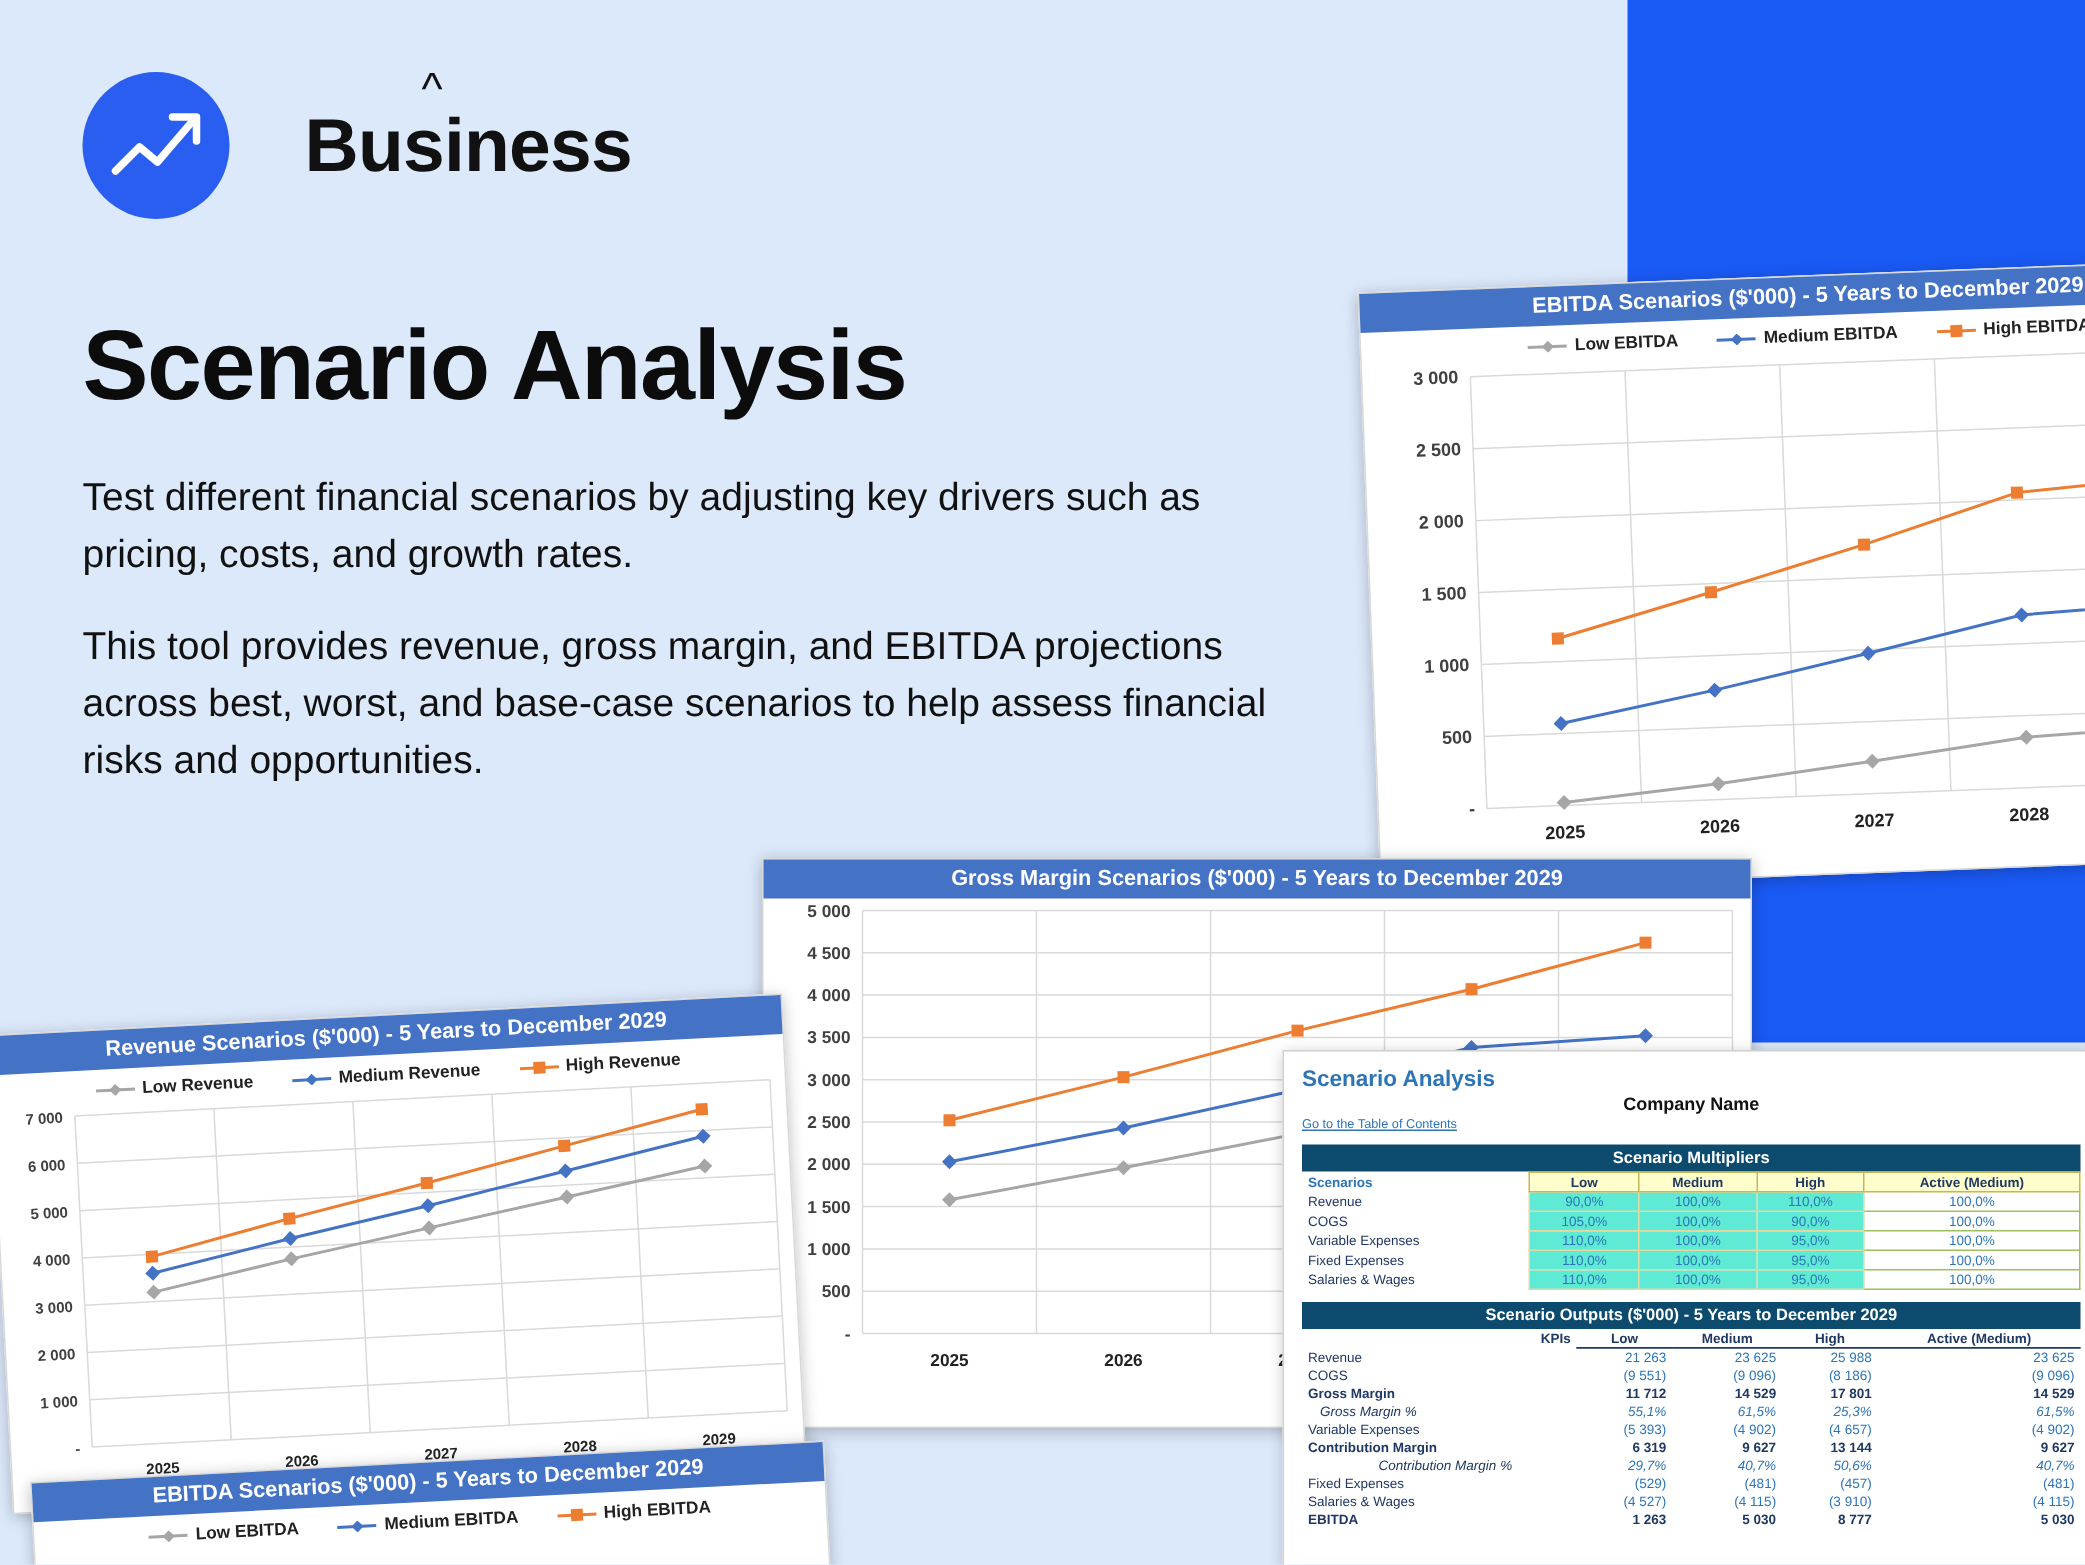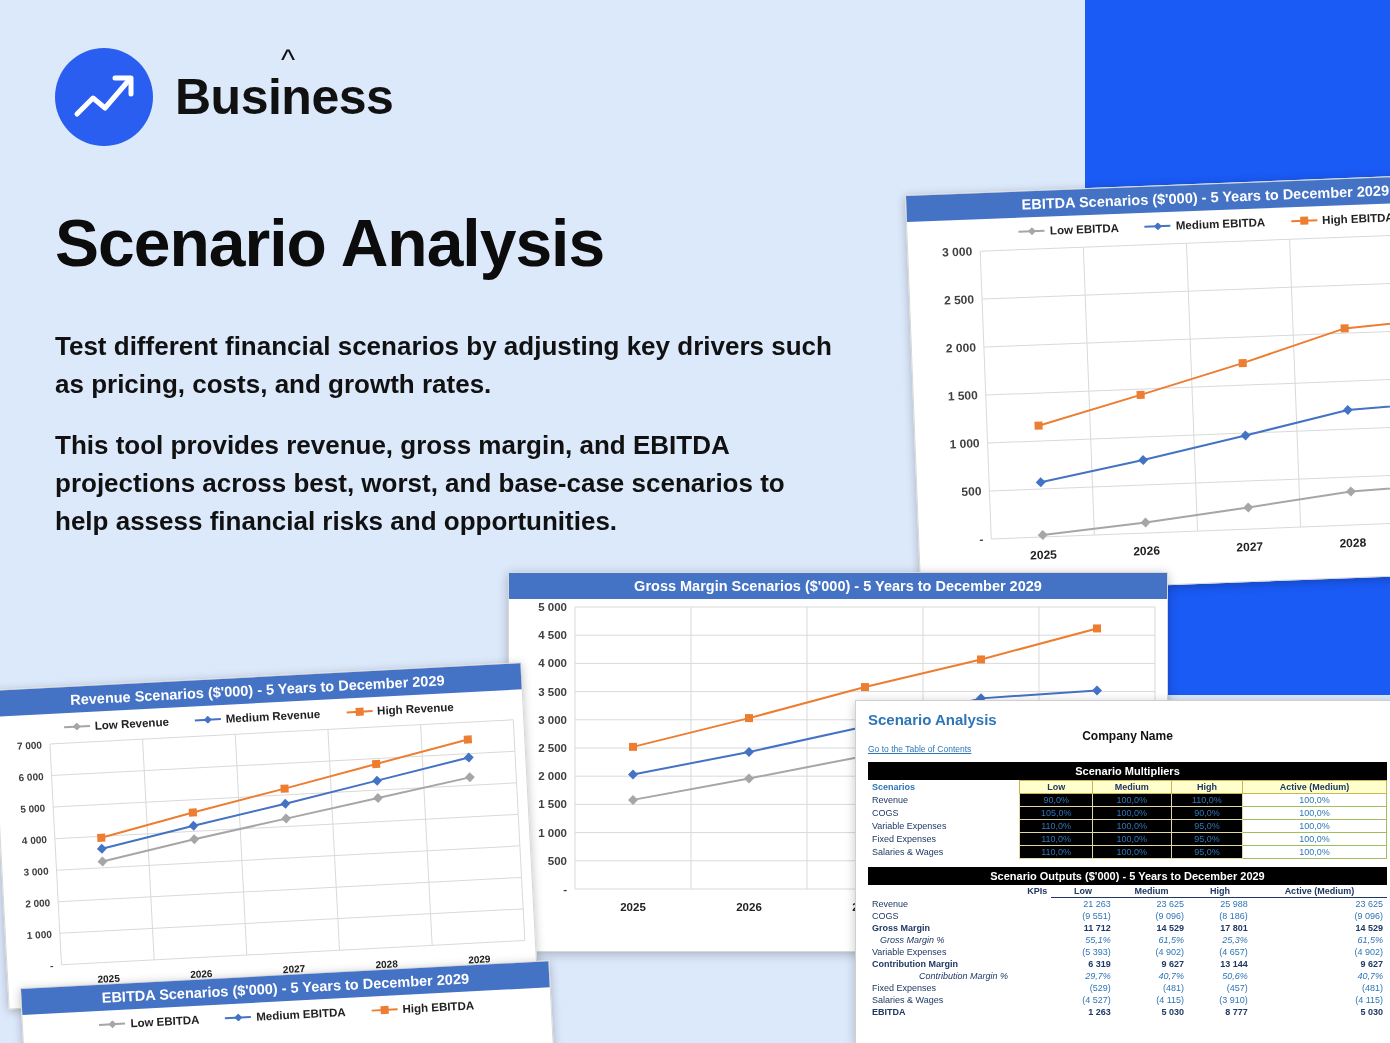--- a/index.html
+++ b/index.html
@@ -17,40 +17,40 @@
   .blue-block-mid {
     position: absolute; right: 0; top: 575px; width: 225px; height: 120px;
     background: #1a5af5;
   }
   .blue-block-bot {
     position: absolute; right: 0; bottom: 0; width: 520px; height: 120px;
     background: #c3d9f7;
   }
 
   
-  .logo-wrap { position: absolute; left: 55px; top: 48px; display: flex; align-items: center; }
+  .logo-wrap { position: absolute; left: 55px; top: 48px; display: flex; align-items: center; gap: 28px; }
   .logo-circle {
     width: 98px; height: 98px; border-radius: 50%;
     background: #2a5ef0; position: relative; overflow: hidden;
   }
   .logo-circle svg { position: absolute; left: 0; top: 0; }
   .logo-text { margin-left: 22px; }
   .logo-l1 { font-size: 50px; font-weight: bold; letter-spacing: -0.5px; color: #111; line-height: 1.0; }
   .logo-l2 { font-size: 40px; font-weight: bold; letter-spacing: 2px; color: #111; line-height: 1.1; }
   .logo-l2 .kit { color: #2a5ef0; letter-spacing: 5px; }
   .logo-hat { position: absolute; left: 281px; top: 43px; font-size: 30px; color: #111; }
 
   
   .headline {
     position: absolute; left: 55px; top: 205px;
     font-size: 66px; font-weight: bold; color: #0c0c0c; letter-spacing: -1px;
   }
   .body-copy {
-    position: absolute; left: 55px; top: 328px; width: 790px;
-    font-size: 26px; line-height: 1.45; color: #111; font-weight: 700;
+    position: absolute; left: 55px; top: 313px; width: 790px;
+    font-size: 26px; line-height: 1.45; color: #111; font-weight: 400;
   }
   .body-copy p { margin-bottom: 24px; }
 
   
   .card {
     position: absolute;
     background: #fff;
     box-shadow: 0 2px 10px rgba(0,0,0,.25);
     border: 1px solid #d8d8d8;
   }
@@ -103,28 +103,28 @@
     position: absolute; left: 855px; top: 700px; width: 545px; height: 345px;
     background: #fff; border: 1px solid #cfcfcf;
     box-shadow: 0 2px 10px rgba(0,0,0,.22);
     font-size: 9.5px; color: #1f3864;
     padding: 10px 12px 0 12px; overflow: hidden;
   }
   #sheet .sa-title { color: #2e75b6; font-size: 15px; font-weight: bold; }
   #sheet .co-name { color: #111; font-size: 12px; font-weight: bold; margin-top: 1px; text-align: center; }
   #sheet .toc-link { color: #2e75b6; font-size: 8.5px; text-decoration: underline; margin-top: 1px; display: inline-block; }
   .band {
-    background: #000000; color: #fff; text-align: center; font-weight: bold;
+    background: #0c4a6e; color: #fff; text-align: center; font-weight: bold;
     font-size: 11px; padding: 3px 0; margin-top: 8px;
   }
   table.grid { width: 100%; border-collapse: collapse; font-size: 9px; }
   table.grid td, table.grid th { padding: 1px 4px; white-space: nowrap; }
   .hd { background: #ffffcc; border: 1px solid #c9b458; text-align: center; font-weight: bold; color: #1f3864; }
   .hd-plain { text-align: center; font-weight: bold; color: #1f3864; border-bottom: 1px solid #1f3864; }
-  .yel { background: #000000; border: 1px solid #e3d9a0; text-align: center; color: #2e75b6; }
+  .yel { background: #5eead4; border: 1px solid #e3d9a0; text-align: center; color: #2e75b6; }
   .act { background: #fff; border: 1px solid #9fbf5f; text-align: center; color: #2e75b6; }
   .lbl { color: #1f3864; }
   .num { text-align: right; color: #2e75b6; }
   .bold { font-weight: bold; color: #1f3864; }
   .ital { font-style: italic; }
   .scen-lbl { color: #2e75b6; font-weight: bold; }
 </style>
 </head>
 <body>
 

